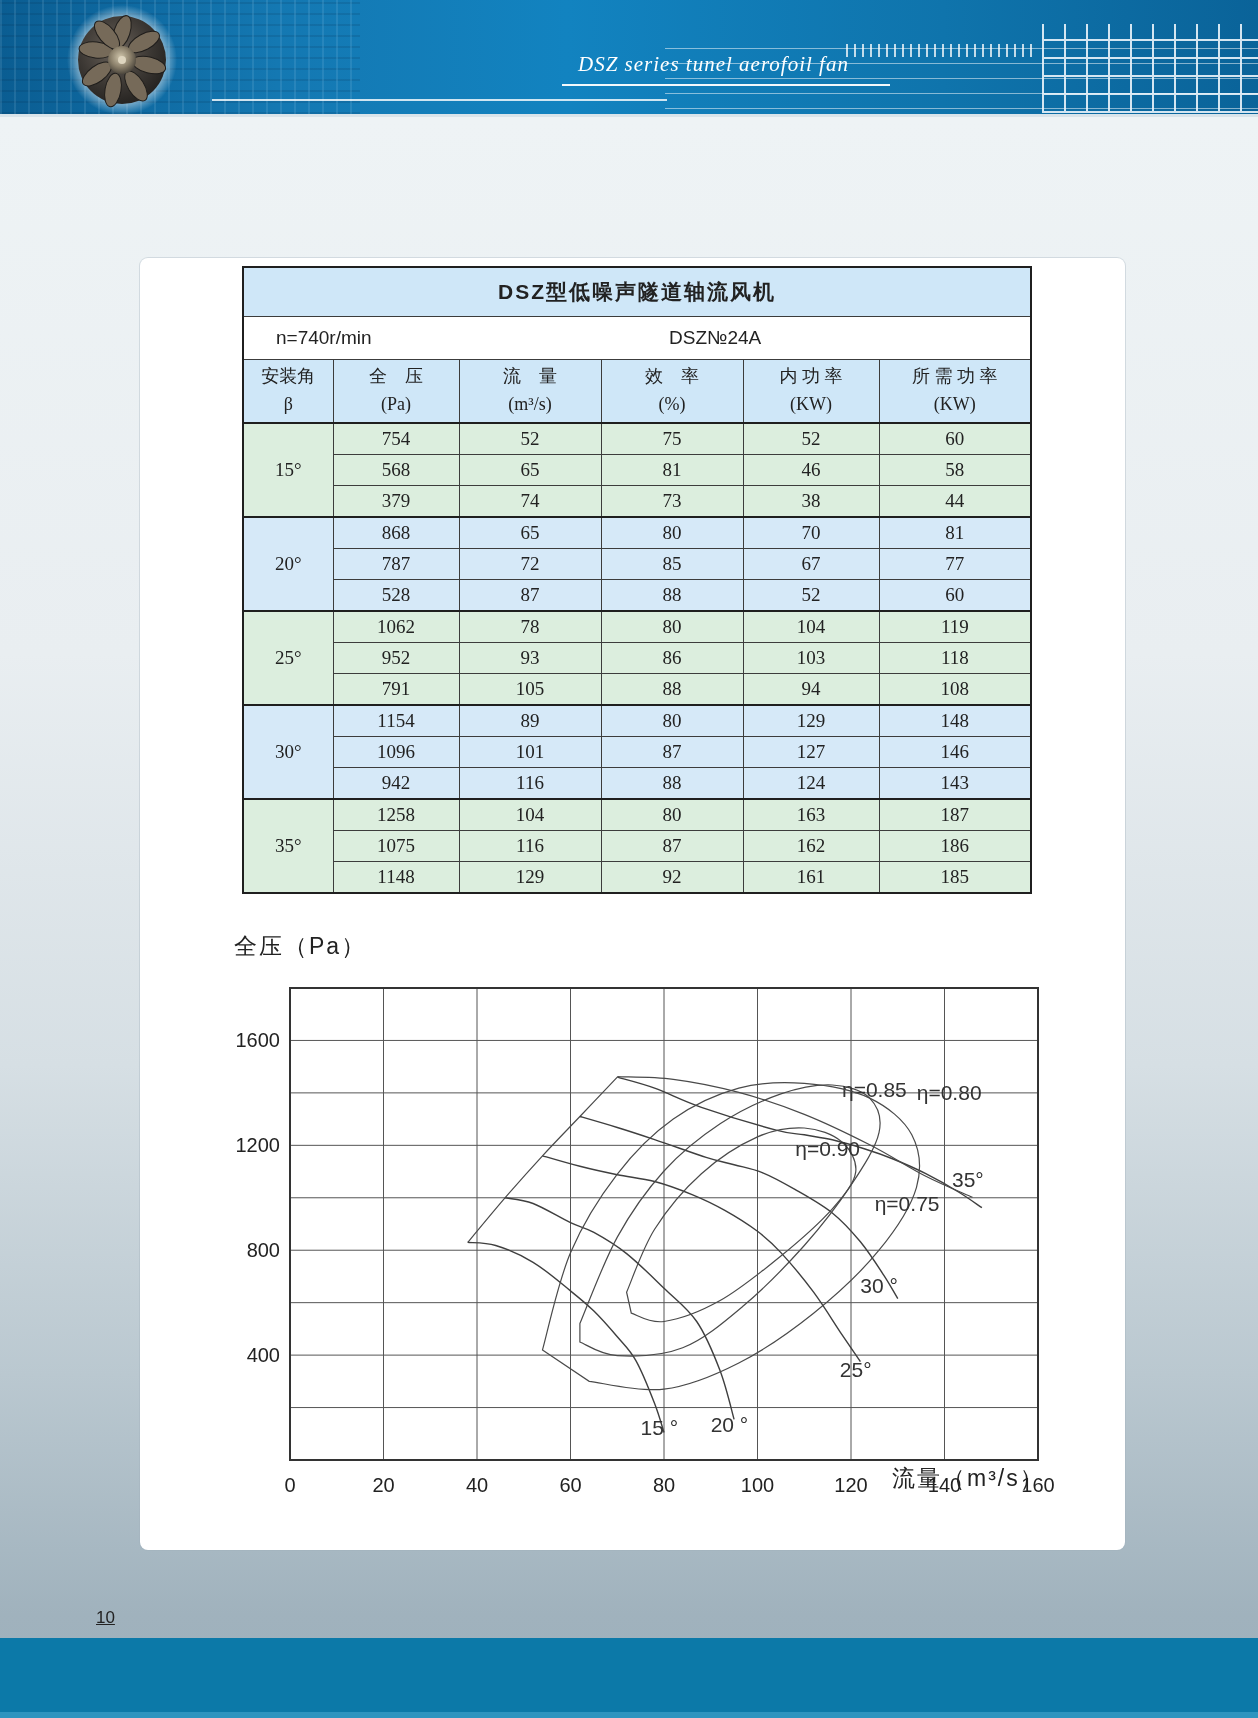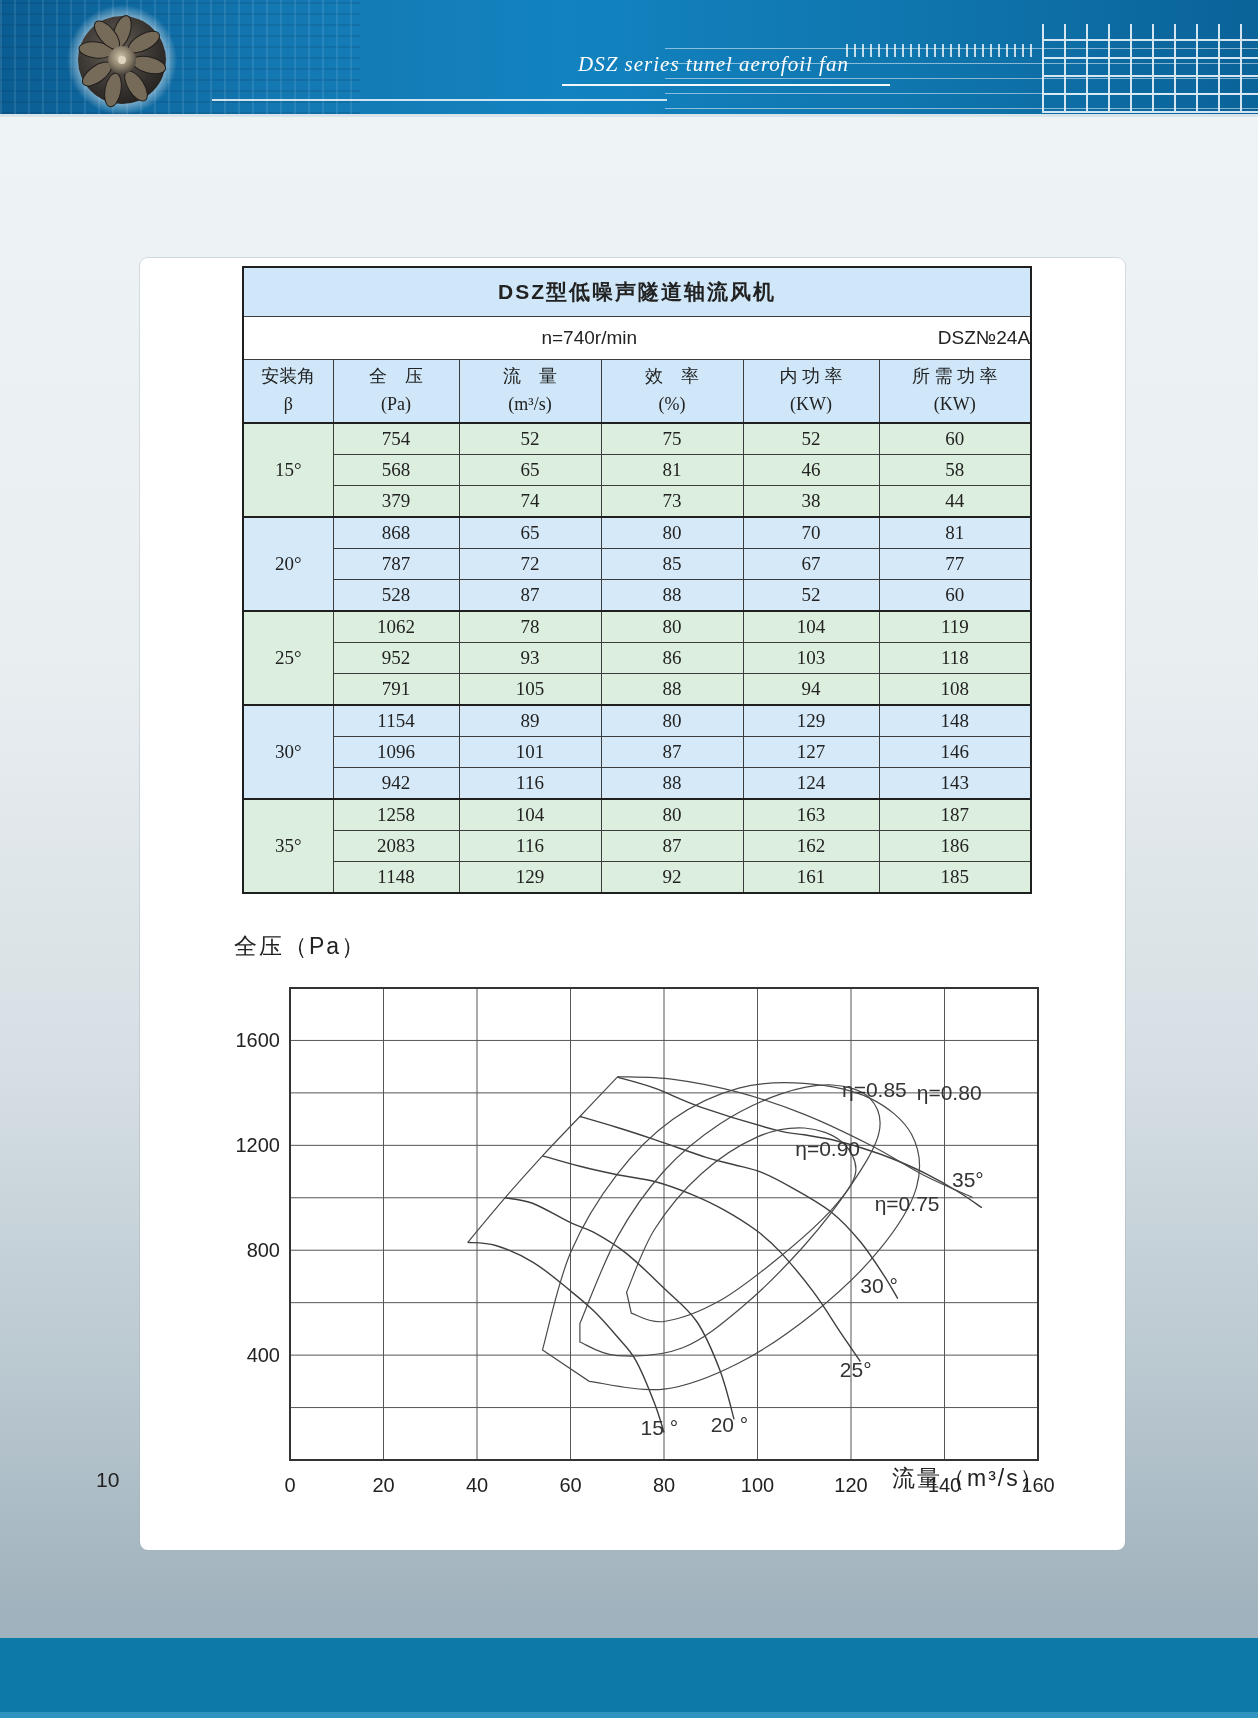--- a/index.html
+++ b/index.html
@@ -36,37 +36,37 @@
   
   table.perf{position:absolute;left:242px;top:266px;width:788px;border-collapse:collapse;table-layout:fixed;
          font-family:"Liberation Serif",serif;color:#222;}
   table.perf{border:2px solid #1f1f1f;}
   table.perf td,table.perf th{border:1px solid #3c3c3c;text-align:center;vertical-align:middle;padding:0;}
   .tbl-title td{height:48px;background:#cfe7f8;font-size:21px;font-weight:bold;letter-spacing:2px;
          font-family:"Liberation Sans",sans-serif;border-bottom:2px solid #1f1f1f;}
   .sub td{height:42px;background:#fff;font-family:"Liberation Sans",sans-serif;font-size:19px;
          border-bottom:2px solid #1f1f1f;}
   .sub .two{display:flex;}
-  .sub .two span{flex:1;text-align:right;}
+  .sub .two span{flex:1;text-align:left;padding-left:32px;}
   .colhead th{height:62px;background:#cfe7f8;font-weight:normal;font-size:18px;line-height:1.55;
          border-bottom:2px solid #1f1f1f;font-family:Liberation Serif, serif;}
   tbody.data td{height:30px;font-size:19px;}
   tr.grp-green td{background:#dceede;}
   tr.grp-blue td{background:#d6e9f8;}
   tr.grp-first td{border-top:2px solid #1f1f1f;}
   td.angle-cell{font-size:19px;}
 
   
   .chart-ylabel{position:absolute;left:234px;top:931px;font-size:23px;color:#222;letter-spacing:2px;}
   .chart-xlabel{position:absolute;left:892px;top:1463px;font-size:23px;color:#222;letter-spacing:2px;}
   .chart-svg{position:absolute;left:228px;top:978px;}
 
   
   .note{position:absolute;left:352px;top:1493px;font-size:19px;font-weight:bold;color:#111;letter-spacing:.5px;}
-  .page-num{position:absolute;left:96px;top:1468px;font-size:21px;color:#222;}
+  .page-num{position:absolute;left:96px;top:1608px;font-size:17px;color:#222;text-decoration:underline;}
   .footer-band{position:absolute;left:0;top:1638px;width:1258px;height:74px;background:#0c79a8;}
   .footer-strip{position:absolute;left:0;top:1712px;width:1258px;height:6px;background:#2e94bf;}
 </style>
 </head>
 <body>
 
 <div class="page">
 
   <div class="top-banner">
     <div class="circuit"></div>
@@ -245,21 +245,21 @@
         </tr>
         <tr class="grp-green grp-first">
           <td rowspan="3" class="angle-cell">35°</td>
           <td>1258</td>
           <td>104</td>
           <td>80</td>
           <td>163</td>
           <td>187</td>
         </tr>
         <tr class="grp-green">
-          <td>2083</td>
+          <td>1075</td>
           <td>116</td>
           <td>87</td>
           <td>162</td>
           <td>186</td>
         </tr>
         <tr class="grp-green">
           <td>1148</td>
           <td>129</td>
           <td>92</td>
           <td>161</td>

